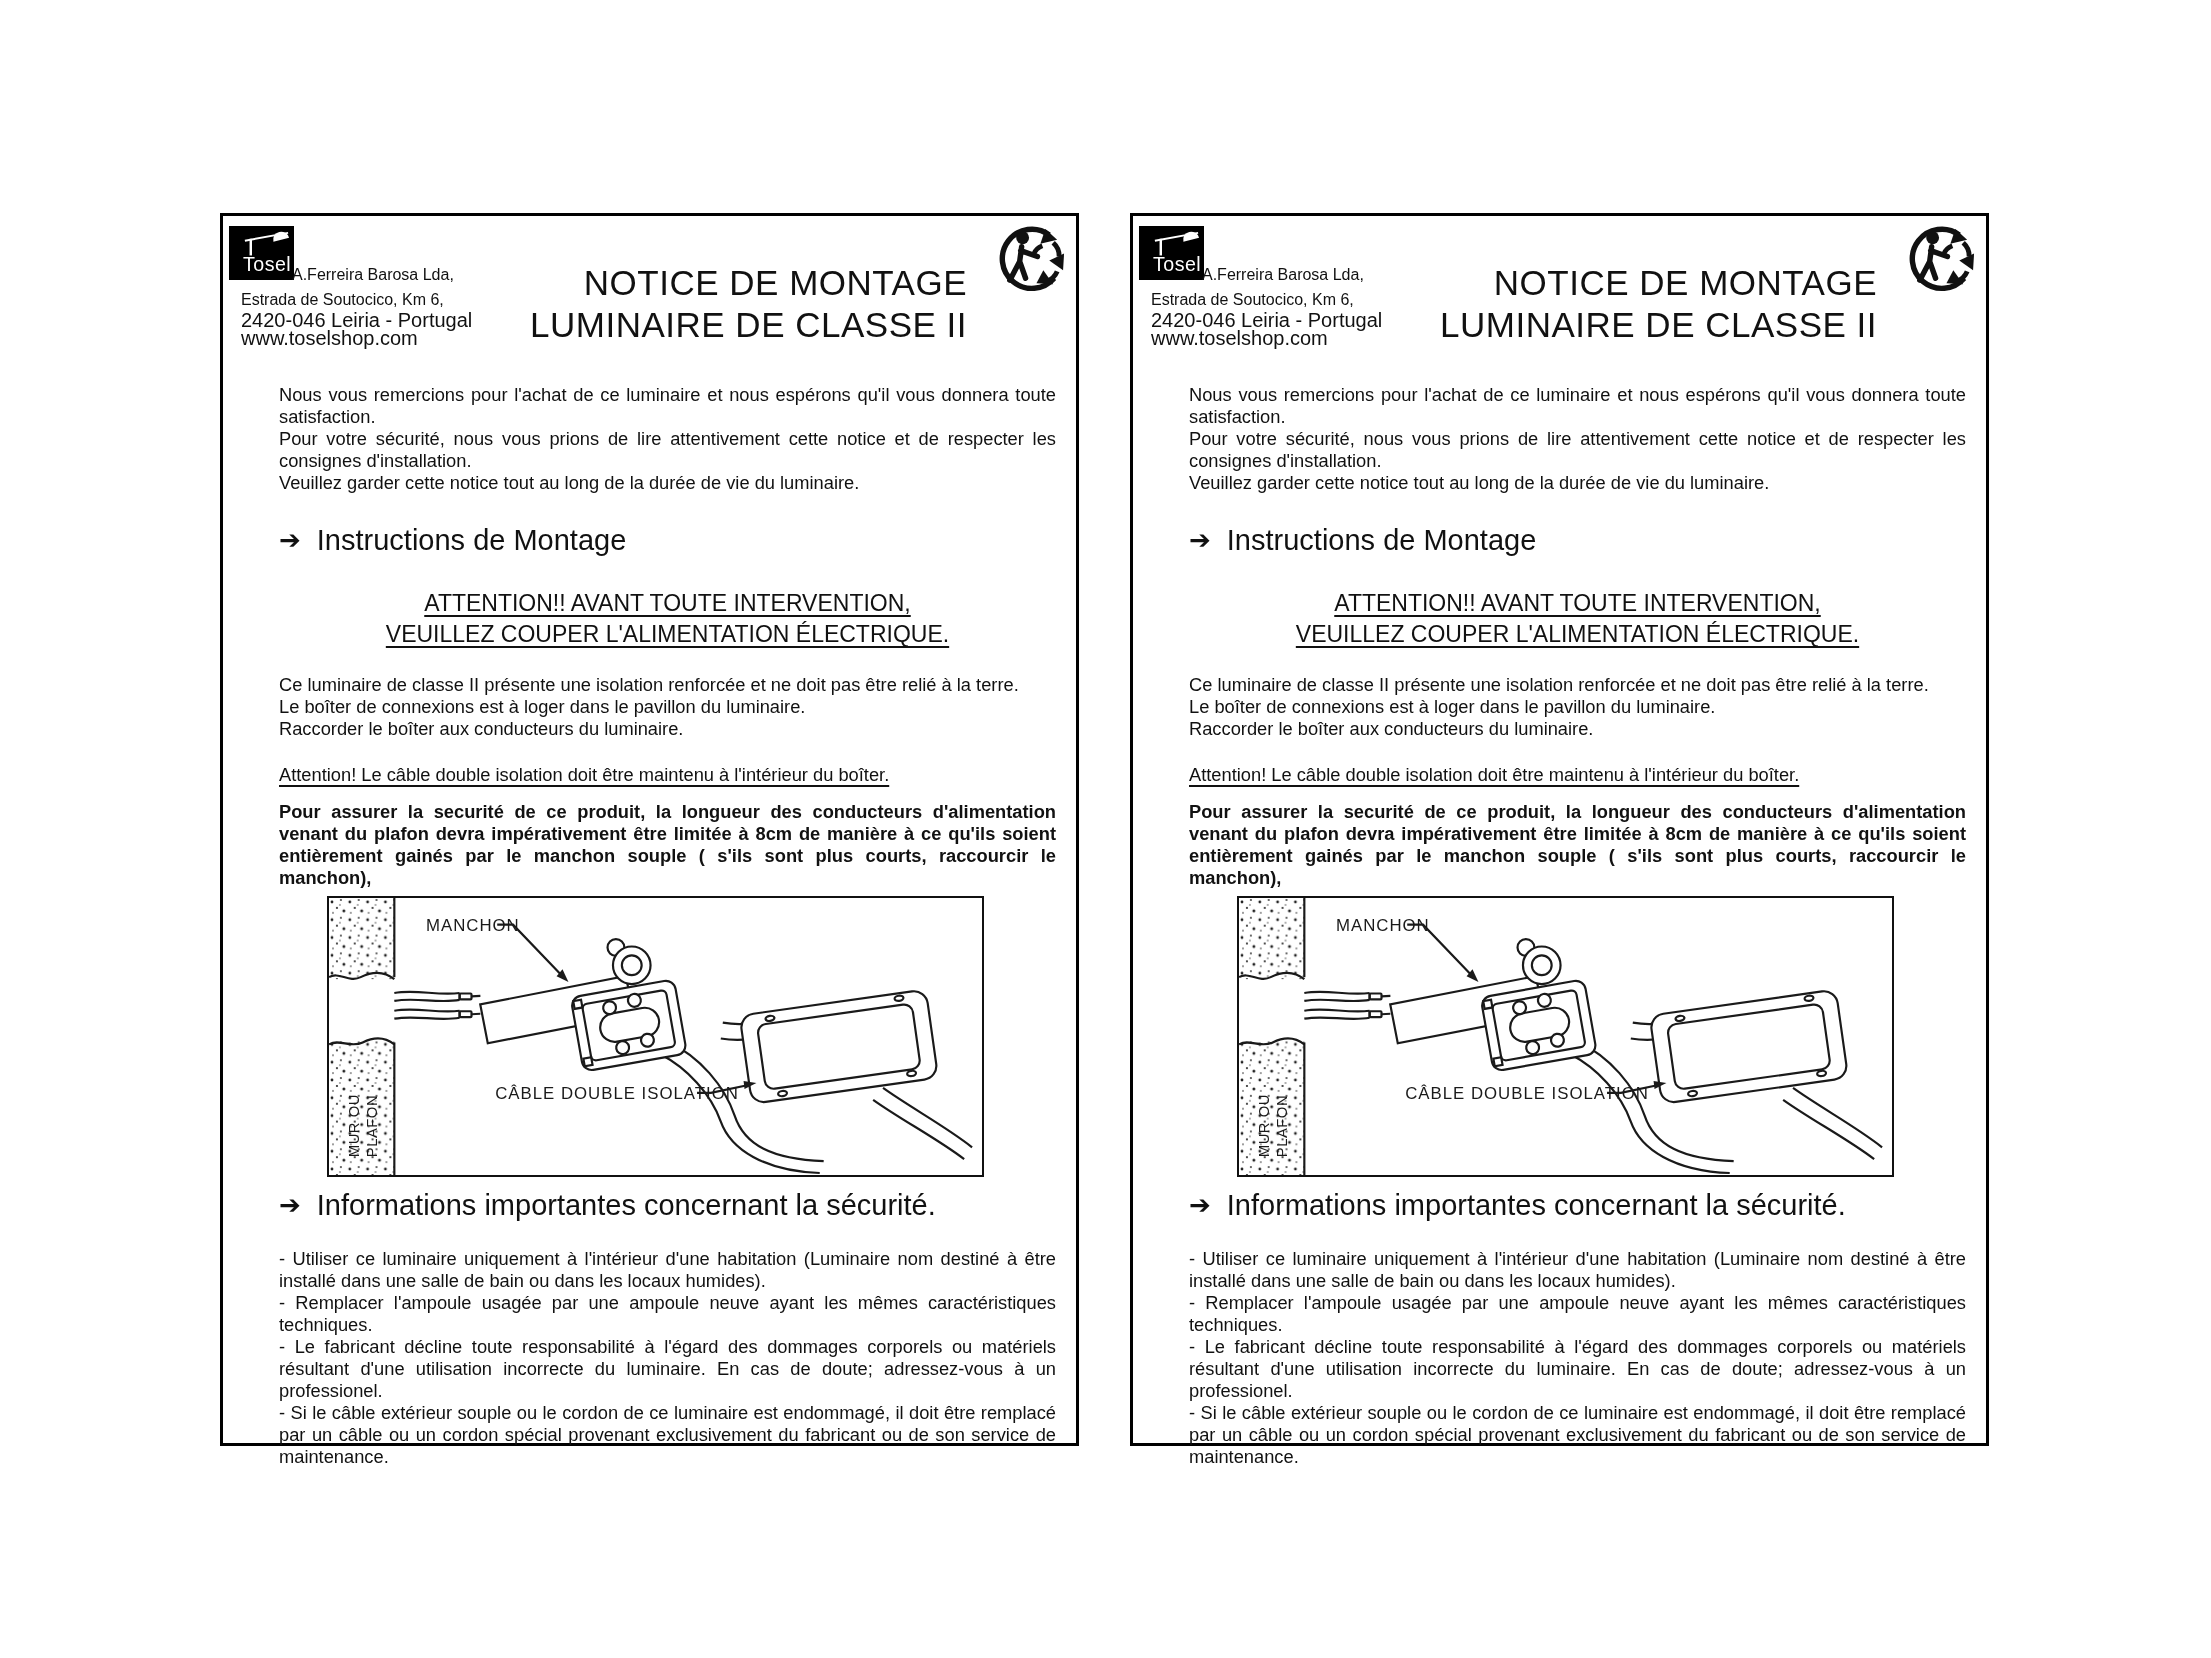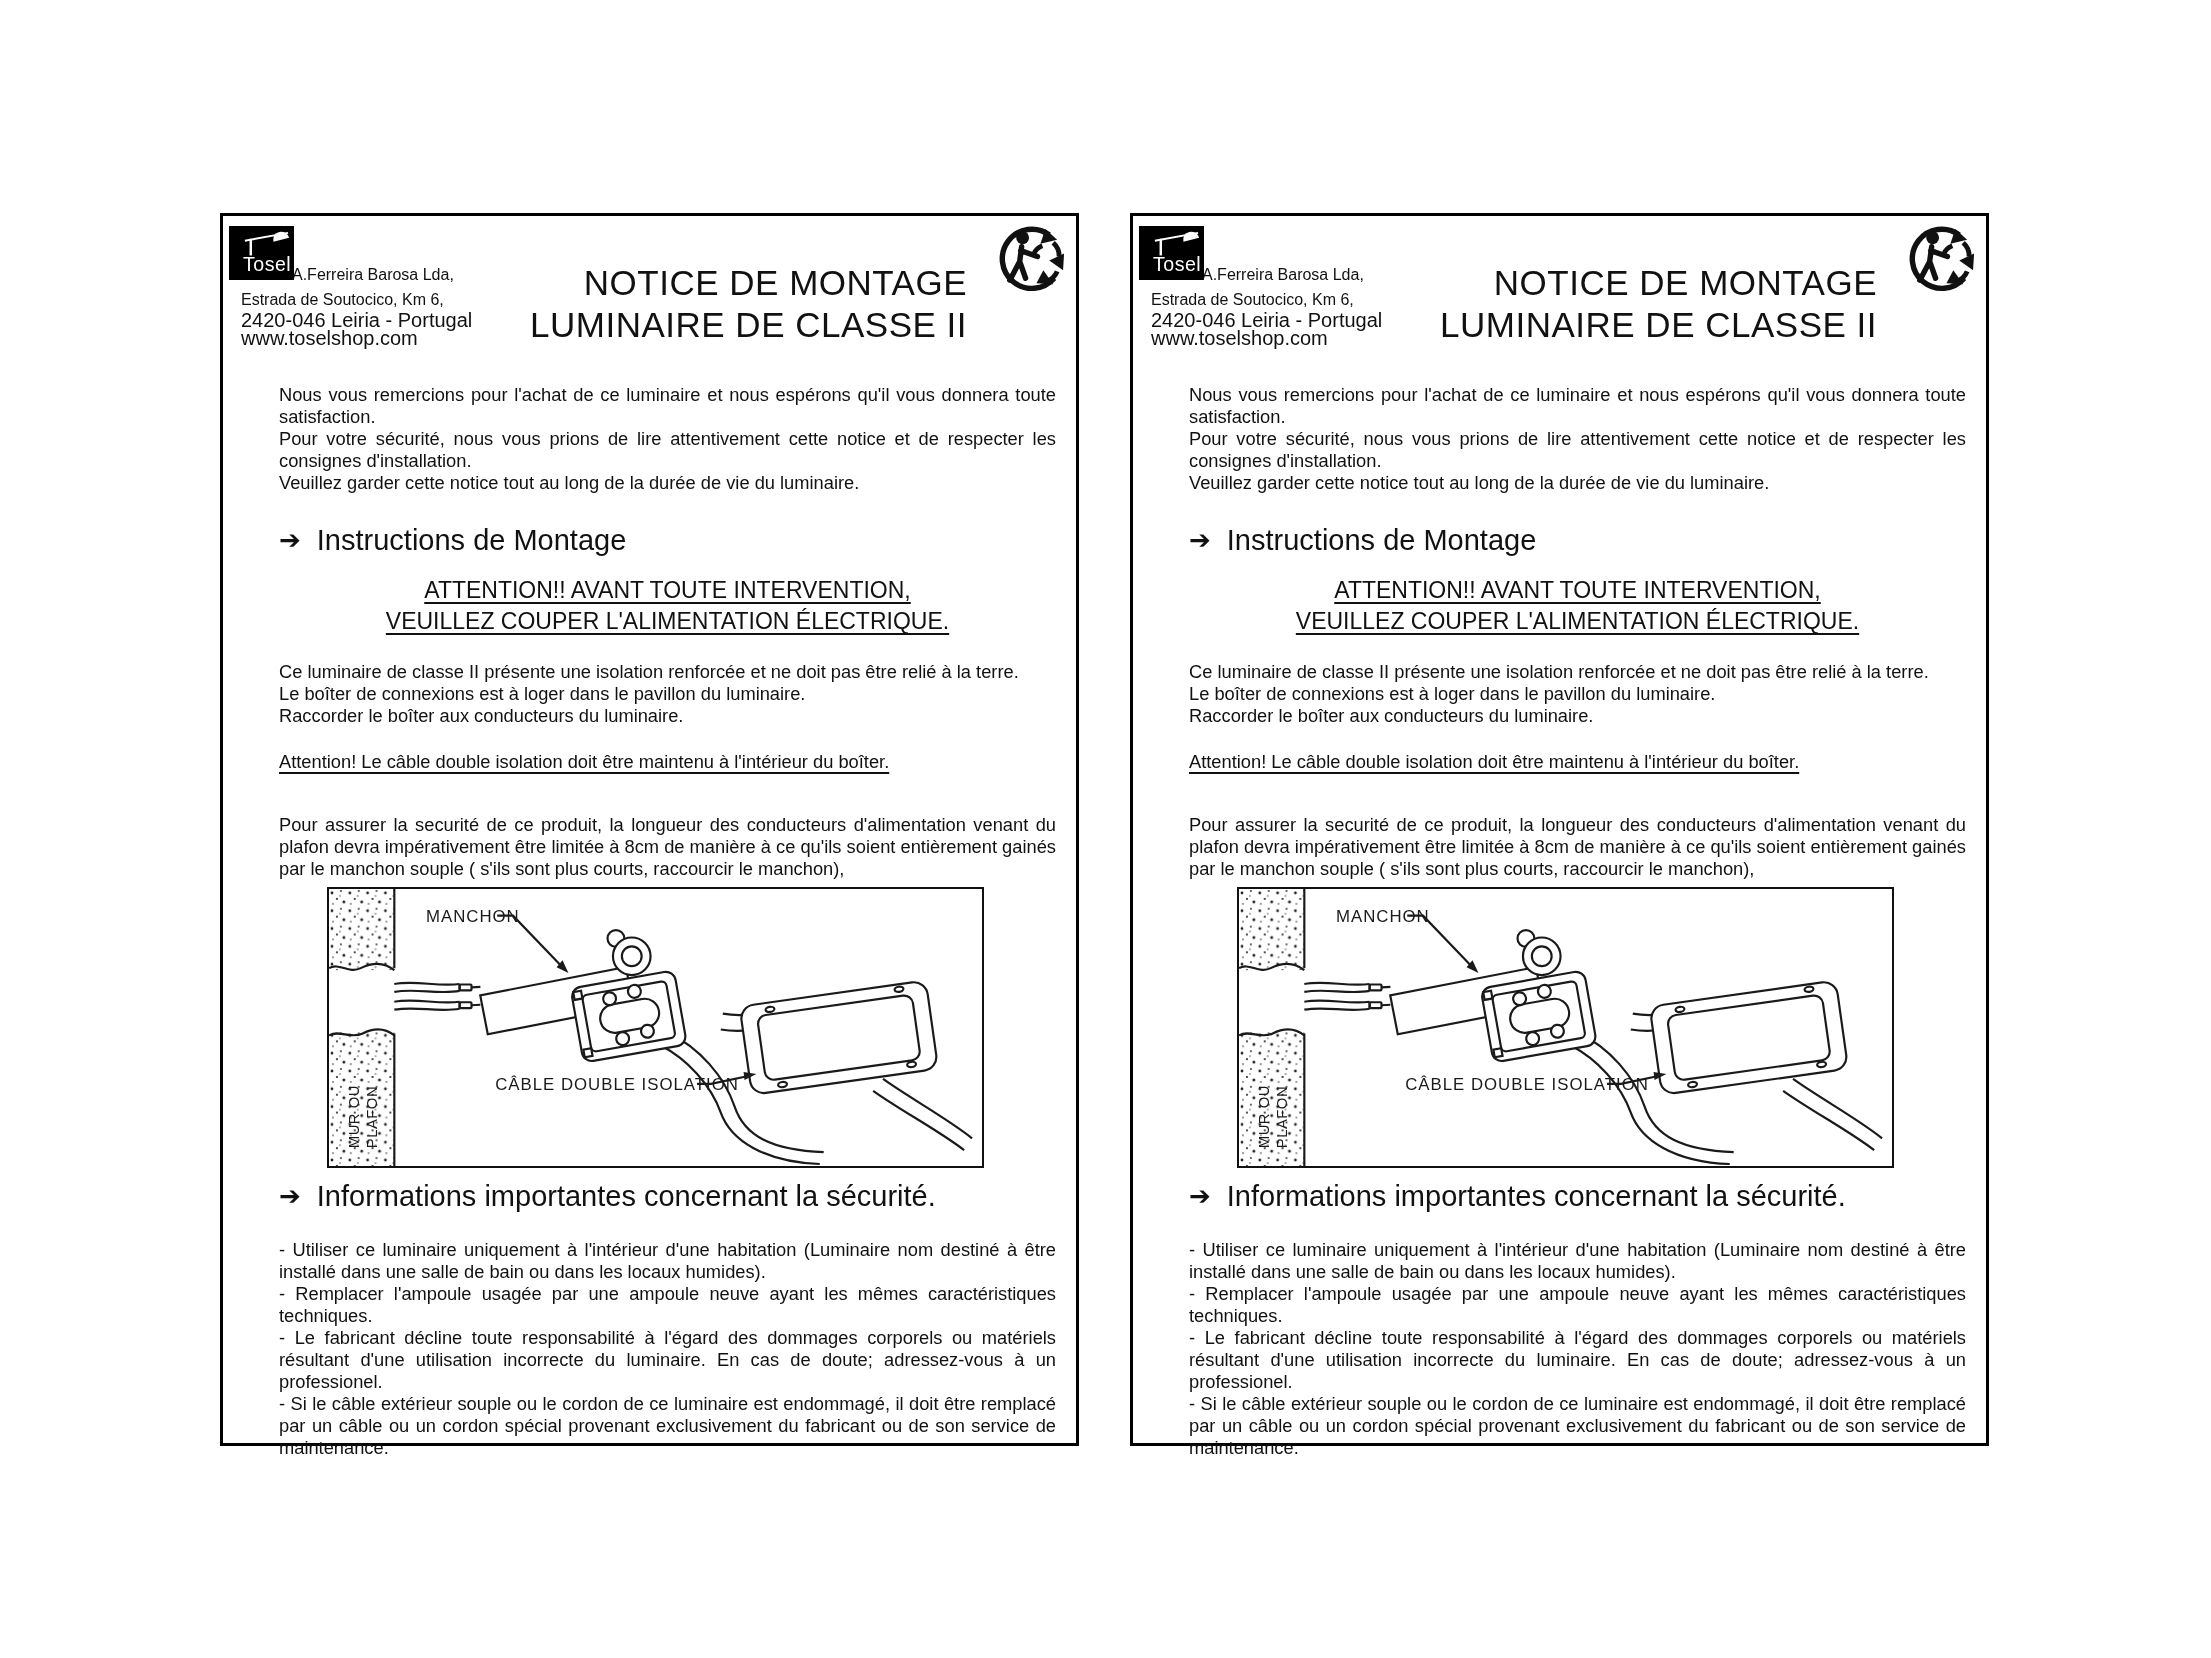--- a/index.html
+++ b/index.html
@@ -20,26 +20,26 @@
   .addr3{position:absolute;left:12px;top:101px;font-size:20px;white-space:nowrap;}
   .title-block{position:absolute;left:119px;right:109px;top:46px;text-align:right;
                font-size:35px;line-height:42px;letter-spacing:0.5px;}
   .triman{position:absolute;right:4px;top:8px;width:79px;height:73px;}
 
   
   .content{padding:0 20px 0 56px;font-size:18.3px;line-height:22px;}
   .para{text-align:justify;}
   .sec-head{margin-top:30px;font-size:29px;line-height:33px;display:flex;align-items:baseline;}
   .sec-head .bullet{font-size:26px;margin-right:16px;position:relative;top:-1px;}
-  .attn{margin-top:17px;text-align:center;font-size:23px;line-height:31px;}
+  .attn{margin-top:30px;text-align:center;font-size:23px;line-height:31px;}
   .attn .u{text-decoration:underline;text-underline-offset:4px;text-decoration-thickness:1.5px;}
   .class2{margin-top:24px;}
   .cable-note{margin-top:24px;text-decoration:underline;text-underline-offset:4px;
               text-decoration-thickness:1.5px;}
-  .length-note{margin-top:41px;}
+  .length-note{margin-top:15px;font-weight:bold;}
   .diagram-box{margin-top:7px;margin-left:48px;width:653px;height:277px;border:2px solid #111;
                position:relative;background:#fff;}
   .diagram-box svg{display:block;width:653px;height:277px;}
   .safety-head{margin-top:12px;}
   .safety-list{margin-top:25px;}
 
   svg text{font-family:"Liberation Sans","DejaVu Sans",sans-serif;}
   .dlabel{font-size:17px;letter-spacing:1px;fill:#1a1a1a;}
   .wlabel{font-size:15px;letter-spacing:.5px;fill:#1a1a1a;}
 </style>

